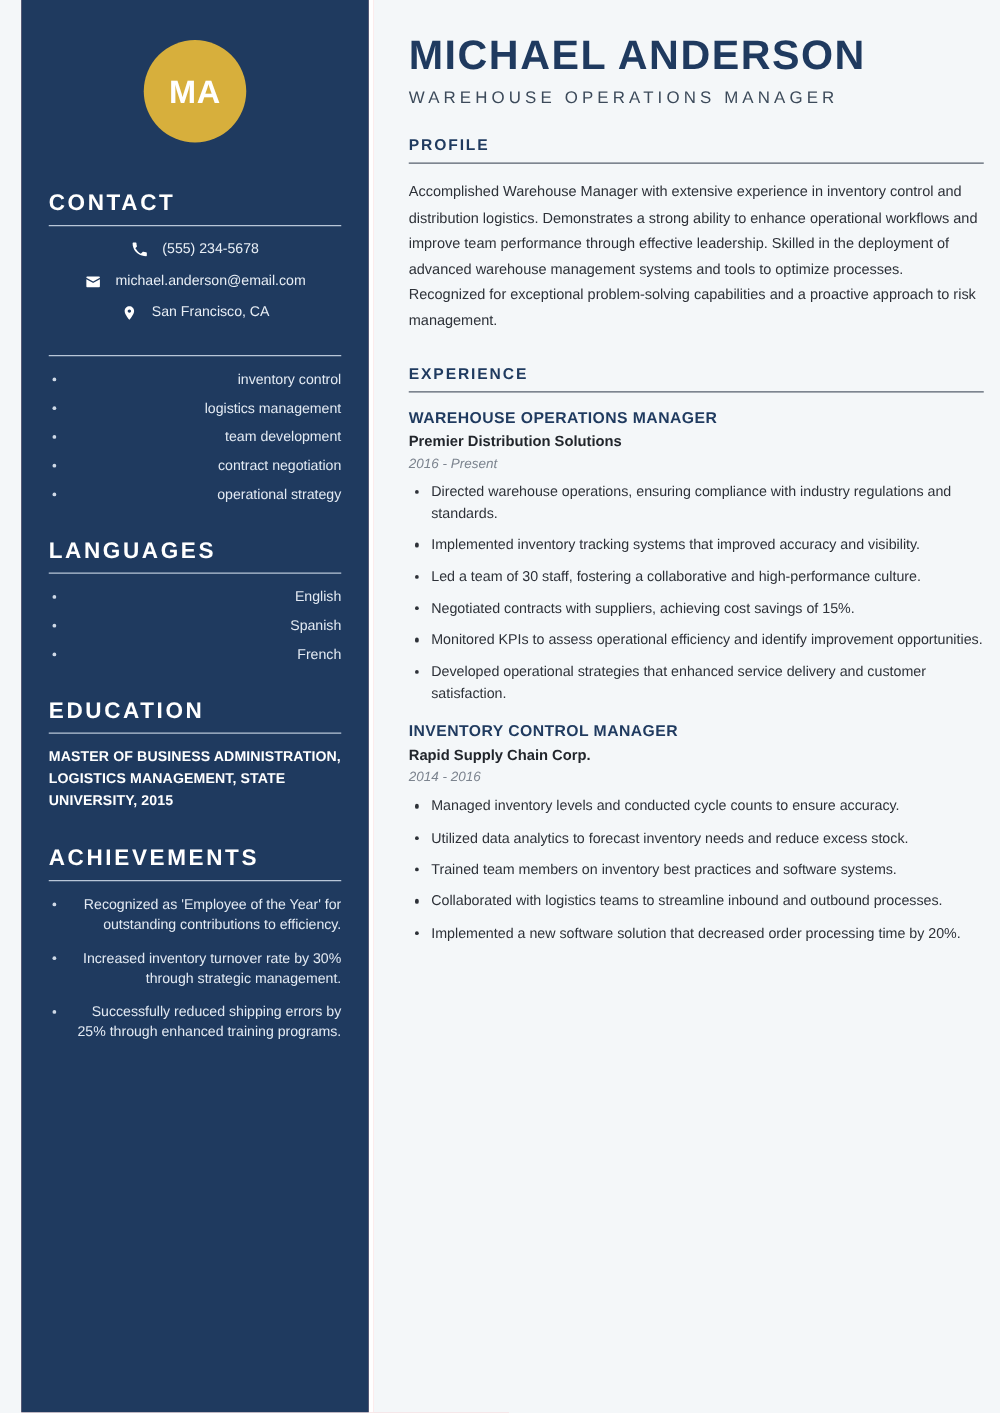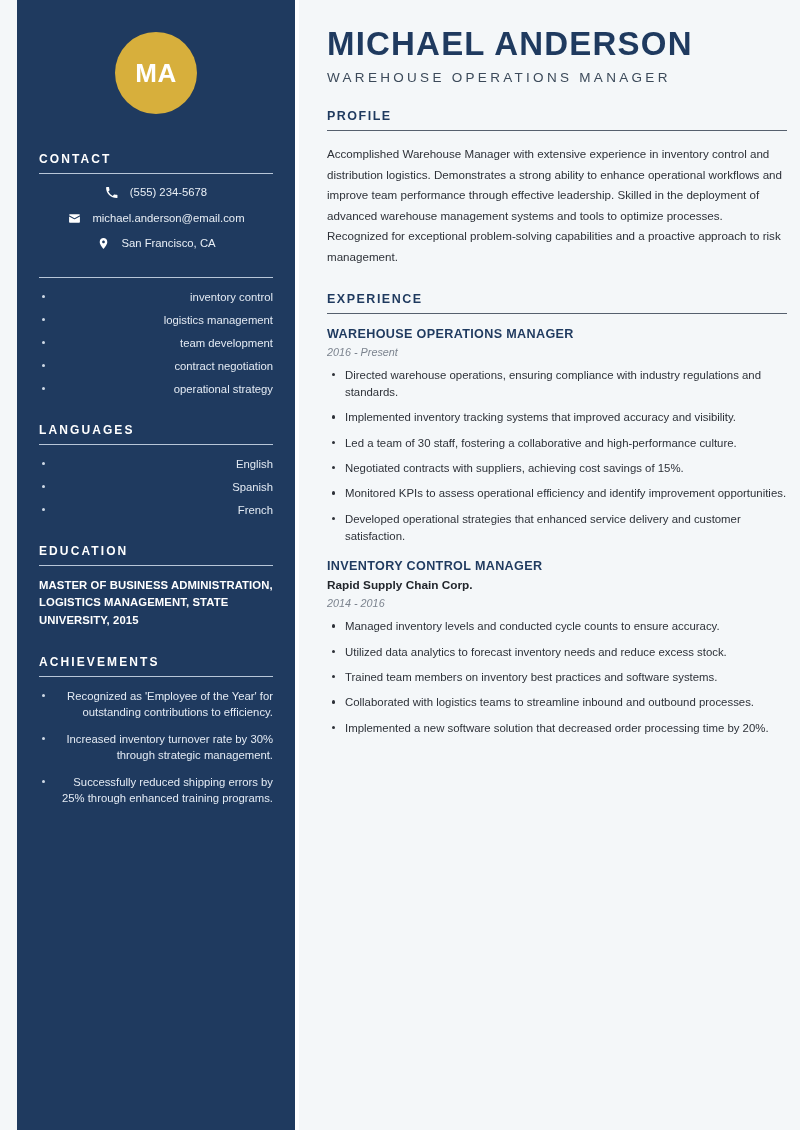--- a/index.html
+++ b/index.html
@@ -59,21 +59,21 @@
     font-size: 26px;
     font-weight: bold;
     letter-spacing: 0.5px;
   }
 
   .side-section {
     margin-bottom: 26px;
   }
 
   .side-heading {
-    font-size: 12px;
+    font-size: 18px;
     font-weight: bold;
     letter-spacing: 2.1px;
     color: #ffffff;
     text-transform: uppercase;
     padding-bottom: 7px;
   }
 
   .side-rule {
     height: 1px;
     background: #b8c6d8;
@@ -324,20 +324,21 @@
       <div class="main-rule"></div>
       <p class="profile-text">Accomplished Warehouse Manager with extensive experience in inventory control and distribution logistics. Demonstrates a strong ability to enhance operational workflows and improve team performance through effective leadership. Skilled in the deployment of advanced warehouse management systems and tools to optimize processes. Recognized for exceptional problem-solving capabilities and a proactive approach to risk management.</p>
     </section>
 
     <section>
       <div class="main-heading">EXPERIENCE</div>
       <div class="main-rule"></div>
 
       <div class="job">
         <div class="job-title">WAREHOUSE OPERATIONS MANAGER</div>
+        <div class="job-company">Premier Distribution Solutions</div>
         <div class="job-dates">2016 - Present</div>
         <ul class="job-list">
           <li>Directed warehouse operations, ensuring compliance with industry regulations and standards.</li>
           <li>Implemented inventory tracking systems that improved accuracy and visibility.</li>
           <li>Led a team of 30 staff, fostering a collaborative and high-performance culture.</li>
           <li>Negotiated contracts with suppliers, achieving cost savings of 15%.</li>
           <li>Monitored KPIs to assess operational efficiency and identify improvement opportunities.</li>
           <li>Developed operational strategies that enhanced service delivery and customer satisfaction.</li>
         </ul>
       </div>

